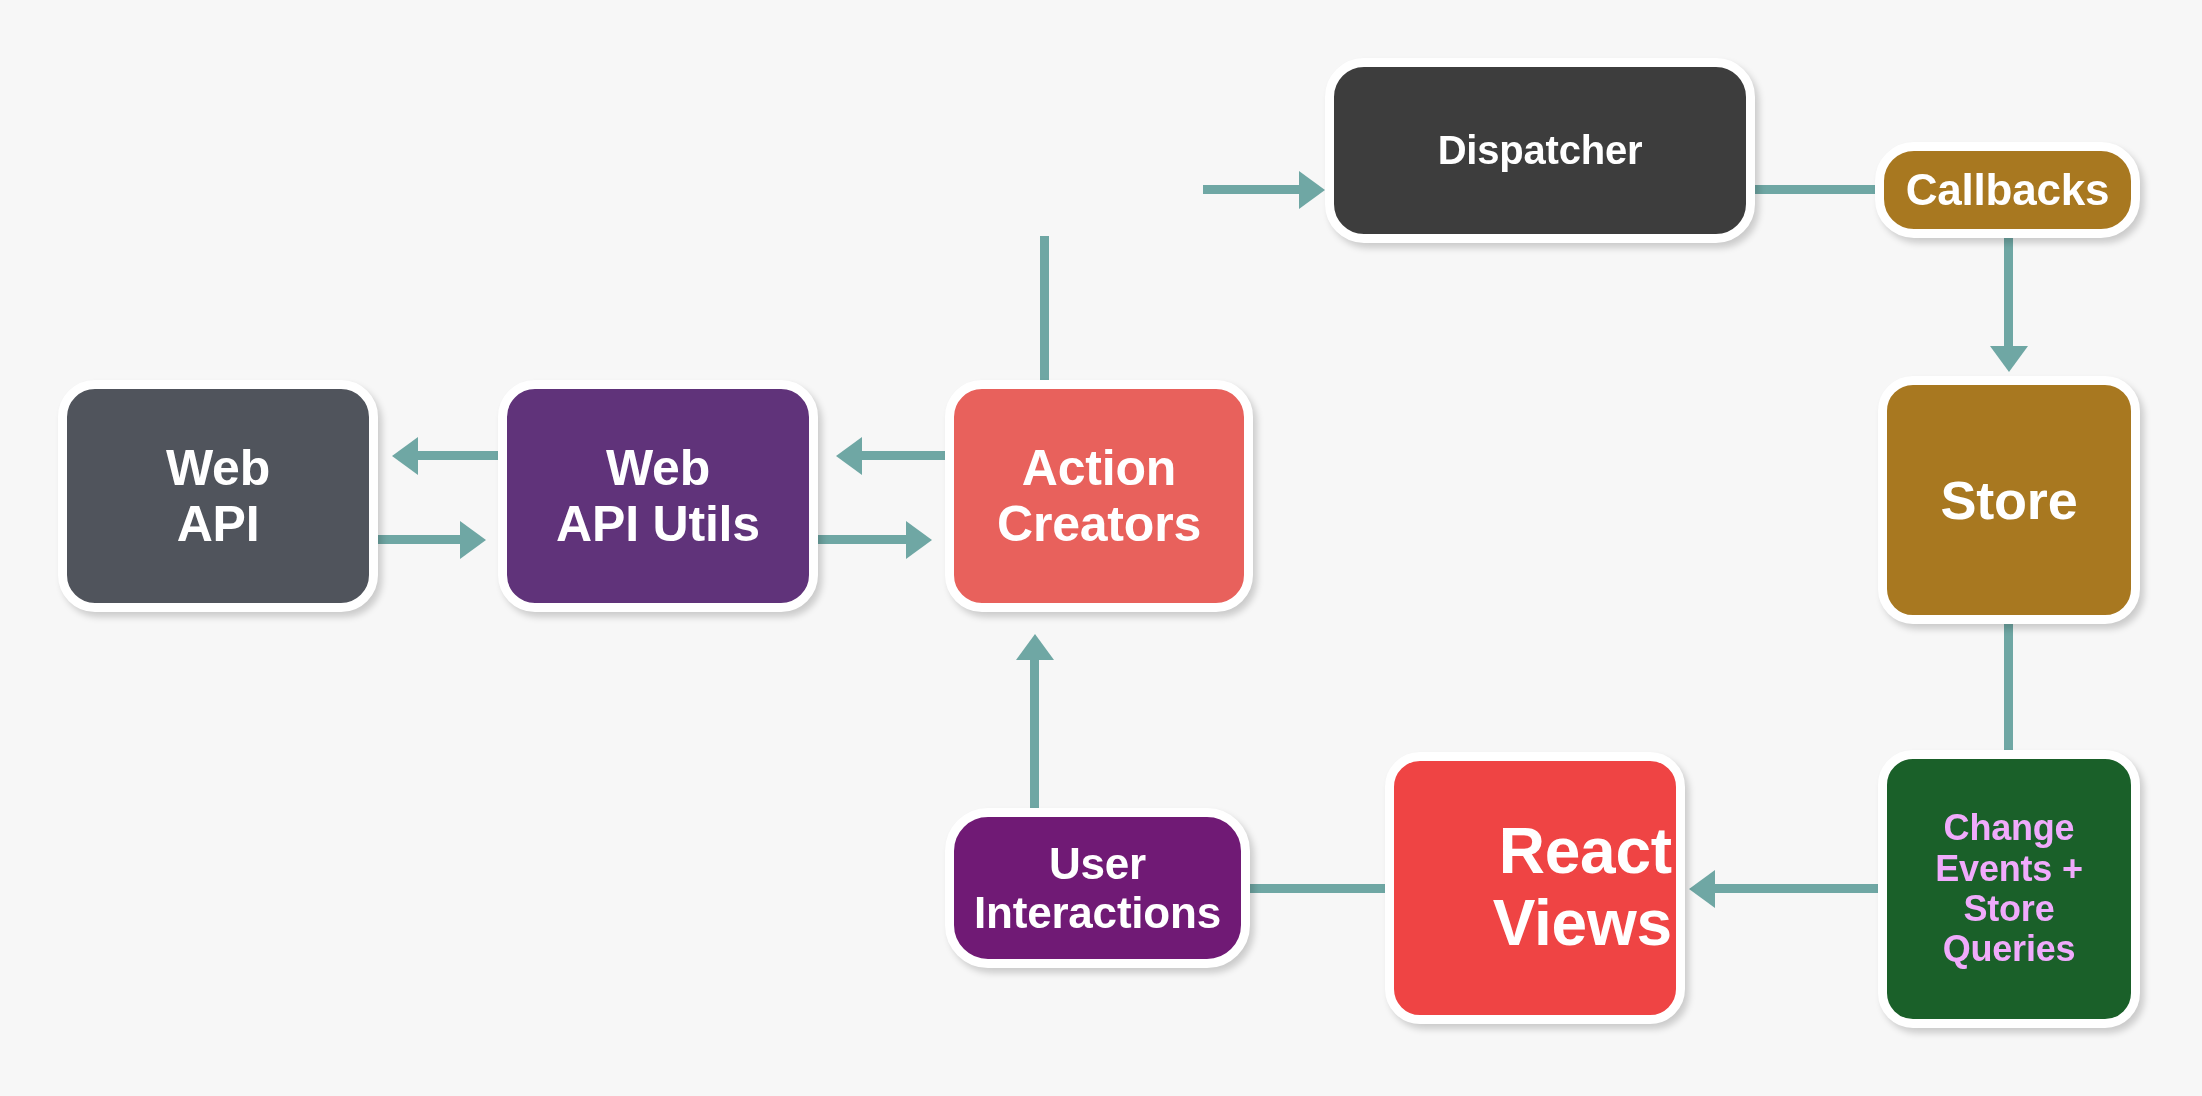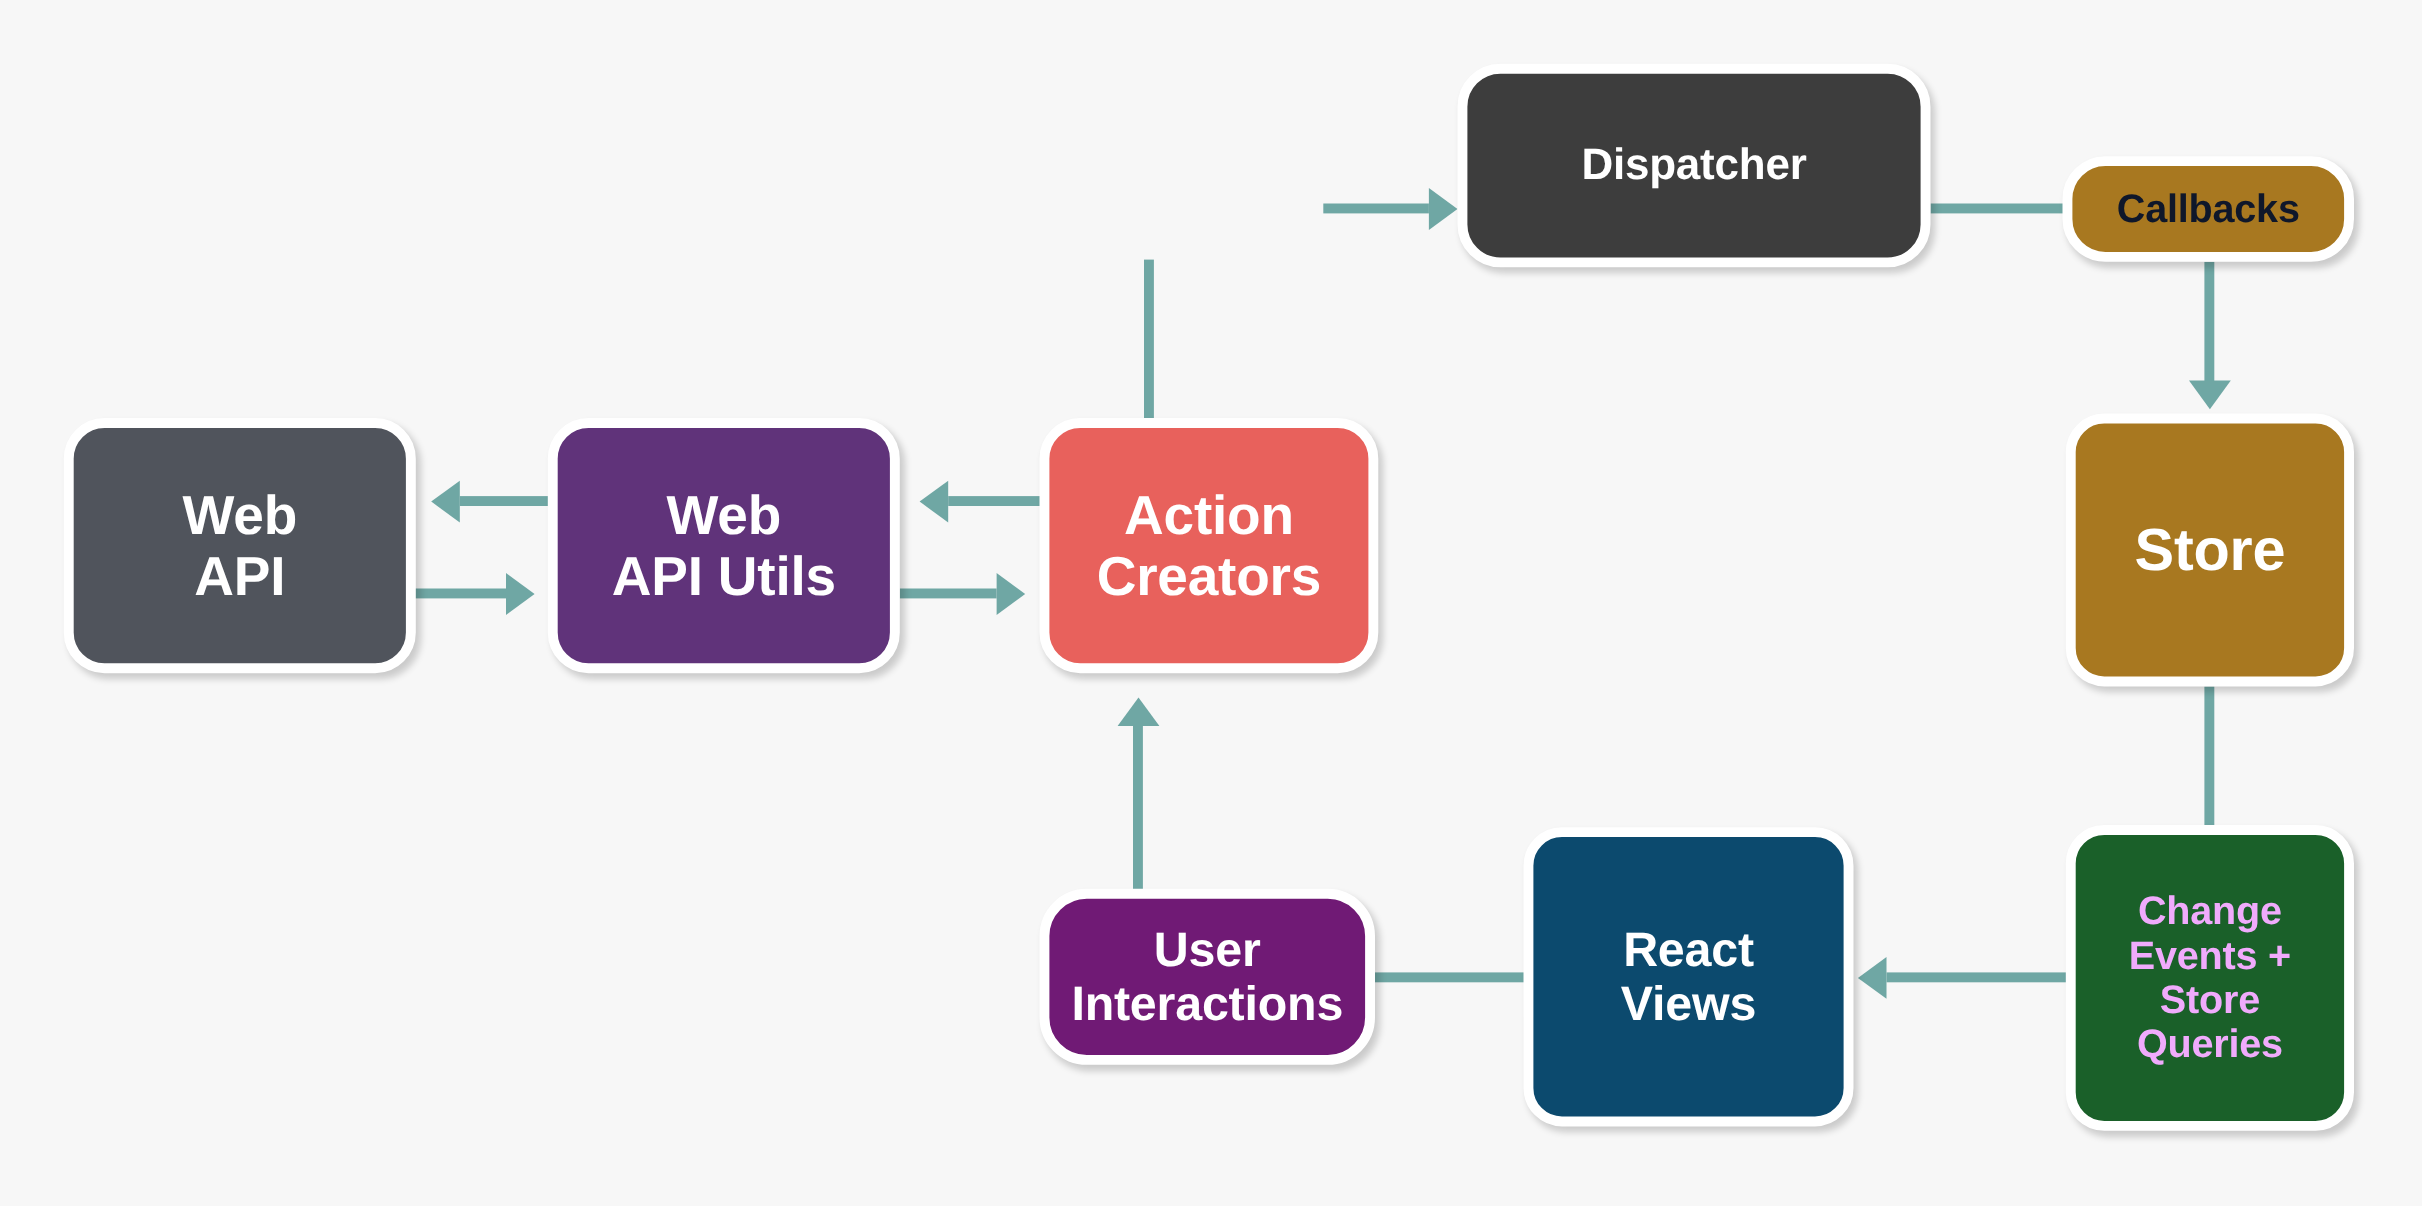--- a/index.html
+++ b/index.html
@@ -112,36 +112,36 @@
   <div class="arrow left" style="left: 392px; top: 437px; border-right-color: rgb(111, 167, 164);"></div>
 
   <div class="edge h" style="left: 374px; top: 535px; width: 86px; background: rgb(111, 167, 164);"></div>
   <div class="arrow right" style="left: 460px; top: 521px; border-left-color: rgb(111, 167, 164);"></div>
 
 
   <div class="node" style="left: 1325px; top: 58px; width: 430px; height: 185px; background: rgb(61, 61, 61); border-radius: 39px; font-size: 40px; border-color: rgb(255, 255, 255); color: rgb(255, 255, 255);">
     <span class="lbl">Dispatcher</span>
   </div>
 
-  <div class="node" style="left: 1875px; top: 142px; width: 265px; height: 96px; background: rgb(168, 120, 32); border-radius: 39px; font-size: 36px; border-color: rgb(255, 255, 255); color: #0f172a; align-items: center;">
+  <div class="node" style="left: 1875px; top: 142px; width: 265px; height: 96px; background: rgb(168, 120, 32); border-radius: 39px; font-size: 44px; border-color: rgb(255, 255, 255); color: #ffffff; align-items: center;">
     <span class="lbl">Callbacks</span>
   </div>
 
   <div class="node" style="left: 1878px; top: 376px; width: 262px; height: 248px; background: rgb(168, 120, 32); border-radius: 35px; font-size: 54px; border-color: rgb(255, 255, 255); color: rgb(255, 255, 255);">
     <span class="lbl">Store</span>
   </div>
 
   <div class="node" style="left: 1878px; top: 750px; width: 262px; height: 278px; background: rgb(26, 96, 41); border-radius: 35px; font-size: 36px; border-color: rgb(255, 255, 255); color: #f0abfc;">
     <span class="lbl">Change
 Events +
 Store
 Queries</span>
   </div>
 
-  <div class="node" style="left: 1385px; top: 752px; width: 300px; height: 272px; background: #0c4a6e; border-radius: 35px; font-size: 44px; border-color: rgb(255, 255, 255); color: rgb(255, 255, 255);">
+  <div class="node" style="left: 1385px; top: 752px; width: 300px; height: 272px; background: #ef4444; border-radius: 35px; font-size: 64px; border-color: rgb(255, 255, 255); color: rgb(255, 255, 255); text-align: right;">
     <span class="lbl">React
 Views</span>
   </div>
 
   <div class="node" style="left: 945px; top: 808px; width: 305px; height: 160px; background: #701a75; border-radius: 43px; font-size: 44px; border-color: rgb(255, 255, 255); color: rgb(255, 255, 255);">
     <span class="lbl">User
 Interactions</span>
   </div>
 
   <div class="node" style="left: 945px; top: 380px; width: 308px; height: 232px; background: rgb(232, 97, 92); border-radius: 37px; font-size: 50px; border-color: rgb(255, 255, 255); color: rgb(255, 255, 255);">

